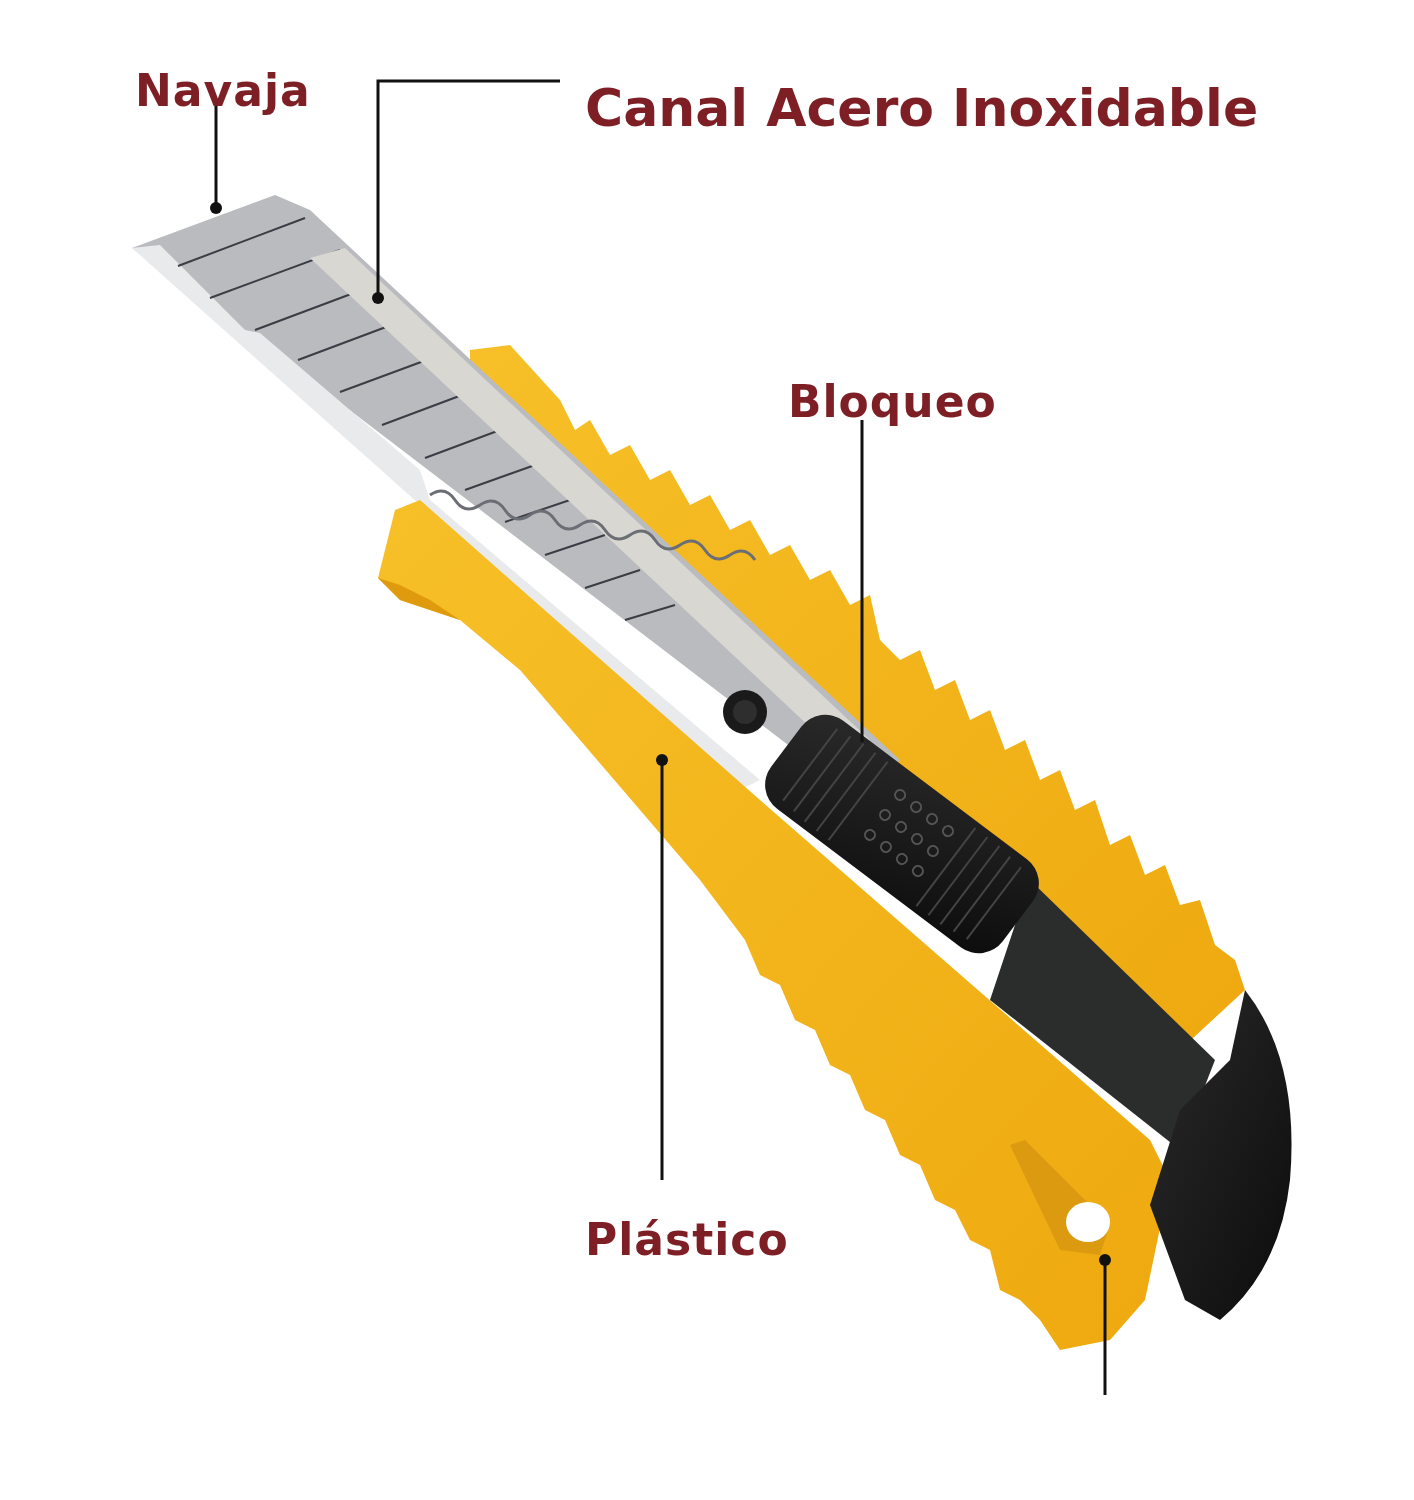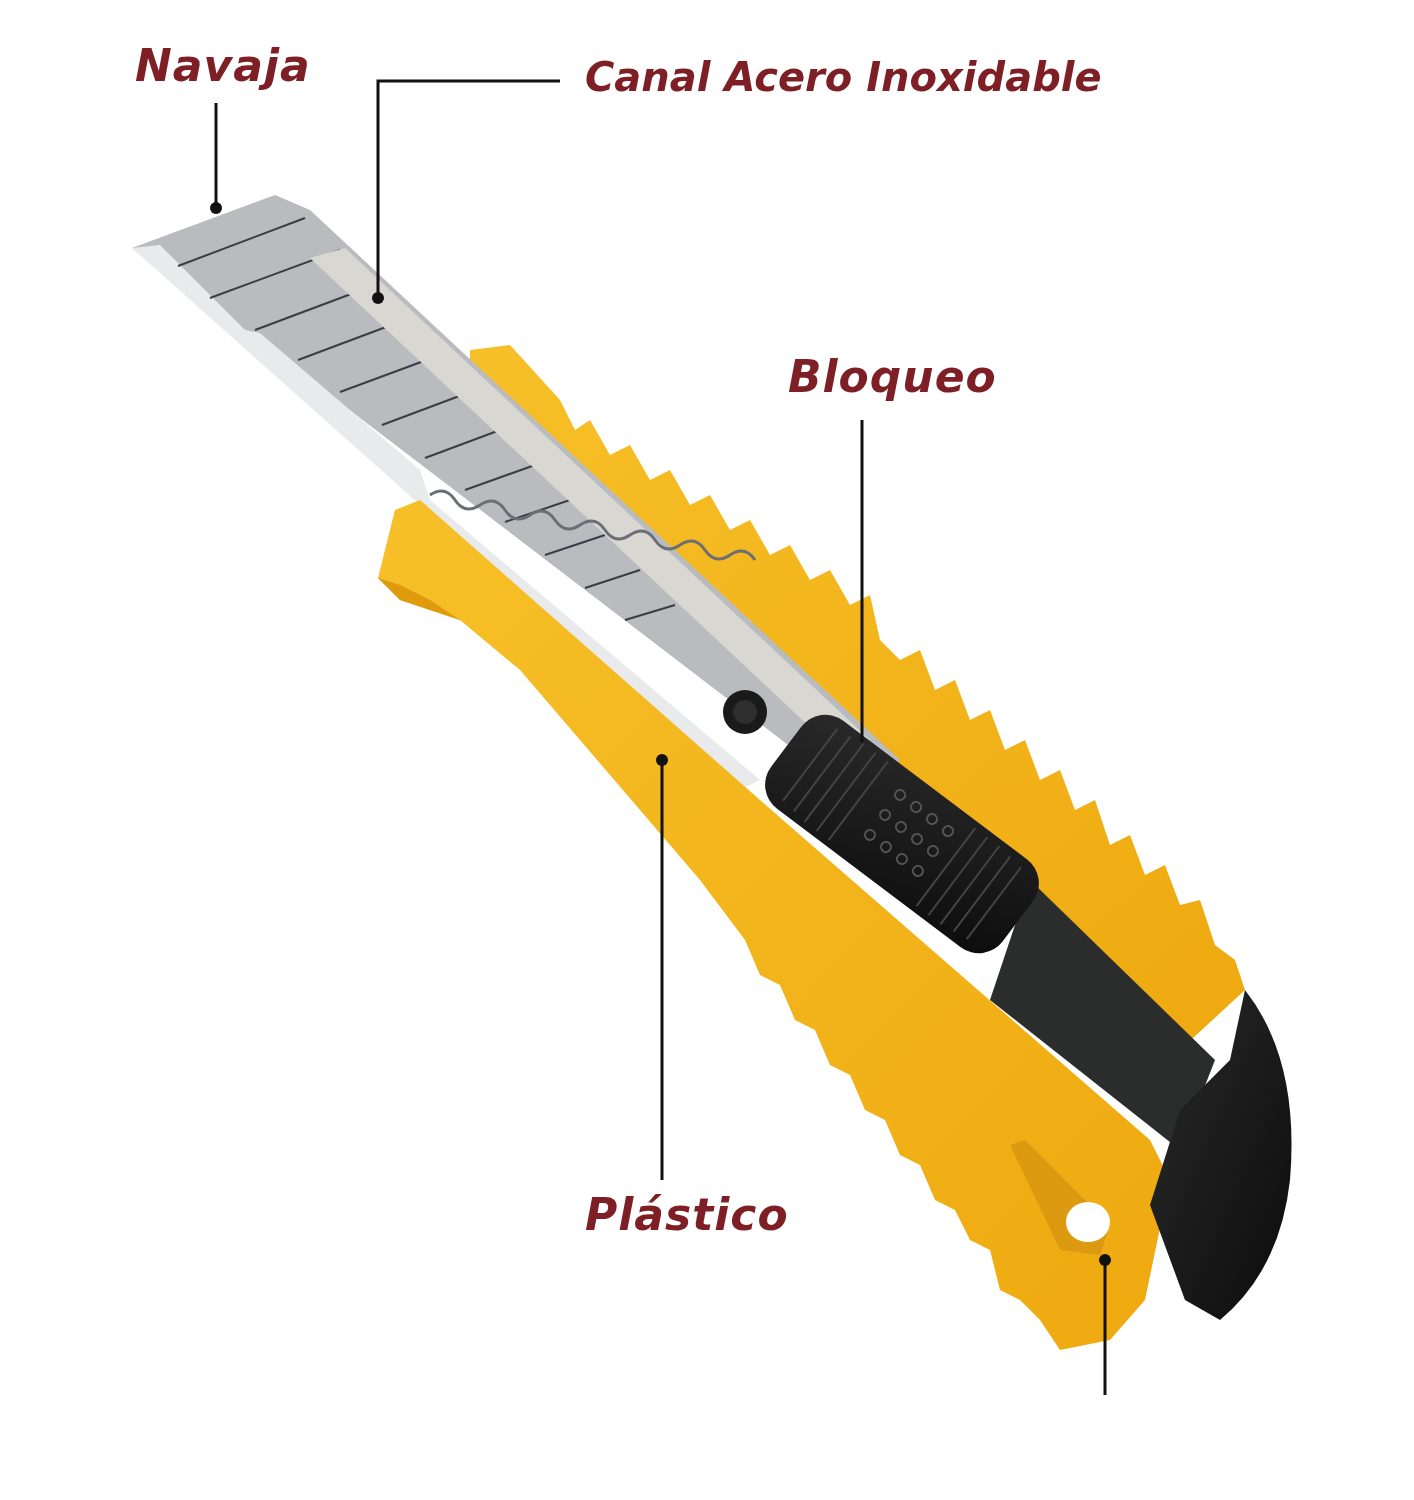--- a/index.html
+++ b/index.html
@@ -3,28 +3,28 @@
   <meta charset="utf-8">
   <style>
     html, body { margin: 0; padding: 0; background: #ffffff; }
     body { width: 1414px; height: 1500px; position: relative; overflow: hidden; }
     .stage { position: absolute; left: 0; top: 0; width: 1414px; height: 1500px; }
     .stage svg { position: absolute; left: 0; top: 0; }
     .label {
       position: absolute;
       font-family: "DejaVu Sans", sans-serif;
       font-weight: bold;
-      font-style: italic;
       color: #7d1f24;
       font-size: 44px;
       line-height: 1;
       white-space: nowrap;
       letter-spacing: 1px;
+      margin-top: 25px;
     }
-    .label.canal { letter-spacing: 0px; font-size: 40px; }
+    .label.canal { letter-spacing: 0px; font-size: 52px; }
   </style>
 </head>
 <body>
 
 <div class="stage">
   <svg width="1414" height="1500" viewBox="0 0 1414 1500">
     <defs>
       <linearGradient id="yel" x1="0" y1="0" x2="1" y2="1">
         <stop offset="0" stop-color="#f7c028"></stop>
         <stop offset="1" stop-color="#eea90f"></stop>

